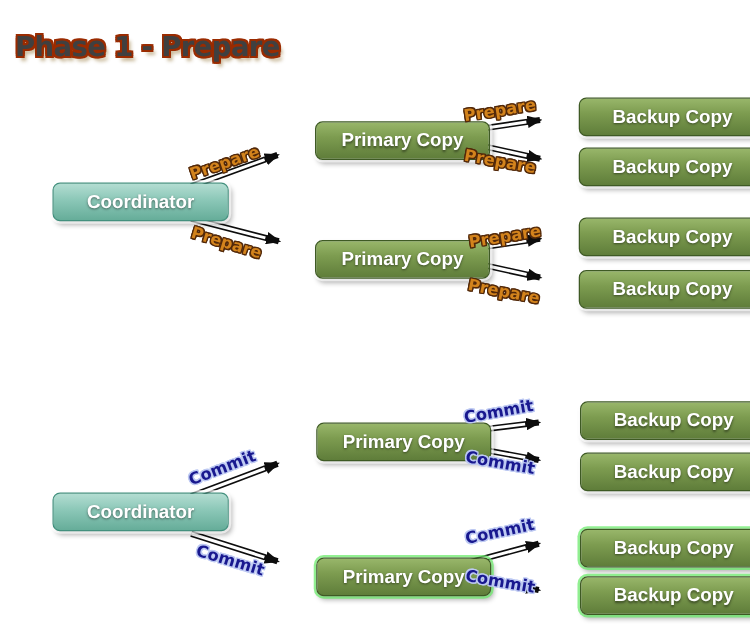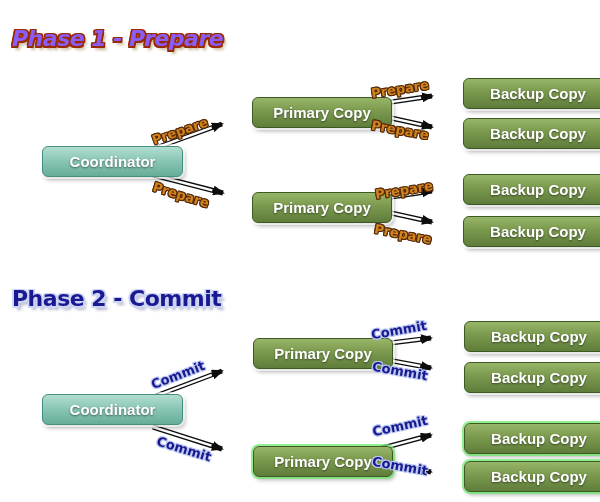--- a/index.html
+++ b/index.html
@@ -1,24 +1,24 @@
 <!DOCTYPE html>
 <html><head>
 <meta charset="utf-8">
 <style>
   html,body{margin:0;padding:0;background:#fff;}
   .canvas{position:relative;width:600px;height:502px;background:#ffffff;overflow:hidden;
           font-family:"Liberation Sans",sans-serif;}
   .arrows{position:absolute;left:0;top:0;pointer-events:none;}
 
   .title{position:absolute;font:700 22px "DejaVu Sans",sans-serif;letter-spacing:-0.5px;white-space:nowrap;}
-  .t1{color:#8b5cf6;
+  .t1{color:#404040;
       text-shadow:-1.5px -1.5px 0 #9a2b00,1.5px -1.5px 0 #9a2b00,-1.5px 1.5px 0 #9a2b00,
                    1.5px 1.5px 0 #9a2b00,0 1.5px 0 #9a2b00,0 -1.5px 0 #9a2b00,
-                   1.5px 0 0 #9a2b00,-1.5px 0 0 #9a2b00,3px 4px 3px rgba(130,95,25,.45);font-style:italic;}
+                   1.5px 0 0 #9a2b00,-1.5px 0 0 #9a2b00,3px 4px 3px rgba(130,95,25,.45);}
   .t2{color:#191992;
       text-shadow:-1.5px -1.5px 0 #ccd5f4,1.5px -1.5px 0 #ccd5f4,-1.5px 1.5px 0 #ccd5f4,
                    1.5px 1.5px 0 #ccd5f4,0 1.5px 0 #ccd5f4,0 -1.5px 0 #ccd5f4,
                    1.5px 0 0 #ccd5f4,-1.5px 0 0 #ccd5f4,3px 4px 3px rgba(70,70,130,.4);}
 
   .node{position:absolute;border-radius:6px;display:flex;align-items:center;justify-content:center;
         color:#fff;font:700 15px "Liberation Sans",sans-serif;text-shadow:0 1px 2px rgba(0,0,0,.5);
         box-sizing:border-box;margin-left:28px;}
   .green{background:linear-gradient(180deg,#98b66a 0%,#7d9c50 40%,#5f7d3a 100%);
          border:1.6px solid #3e5a24;
@@ -125,21 +125,20 @@
     <span>Backup Copy</span>
   </div>
 
   <div class="alabel prepare" style="left:180px;top:131px;transform:translate(-50%,-50%) rotate(-19deg)">Prepare</div>
   <div class="alabel prepare" style="left:181px;top:195px;transform:translate(-50%,-50%) rotate(17deg)">Prepare</div>
   <div class="alabel prepare" style="left:400px;top:89px;transform:translate(-50%,-50%) rotate(-9deg)">Prepare</div>
   <div class="alabel prepare" style="left:400px;top:130px;transform:translate(-50%,-50%) rotate(10deg)">Prepare</div>
   <div class="alabel prepare" style="left:404px;top:190px;transform:translate(-50%,-50%) rotate(-9deg)">Prepare</div>
   <div class="alabel prepare" style="left:403px;top:234px;transform:translate(-50%,-50%) rotate(11deg)">Prepare</div>
 
-  <div class="title t2" style="left:12px;top:286px">Phase 2 - Commit</div>
 
   <div class="node teal" style="left:14px;top:394px;width:141px;height:31px">
     <span>Coordinator</span>
   </div>
 
   <div class="node green" style="left:225px;top:338px;width:140px;height:31px">
     <span>Primary Copy</span>
   </div>
   <div class="node green glow" style="left:225px;top:446px;width:140px;height:31px">
     <span>Primary Copy</span>

